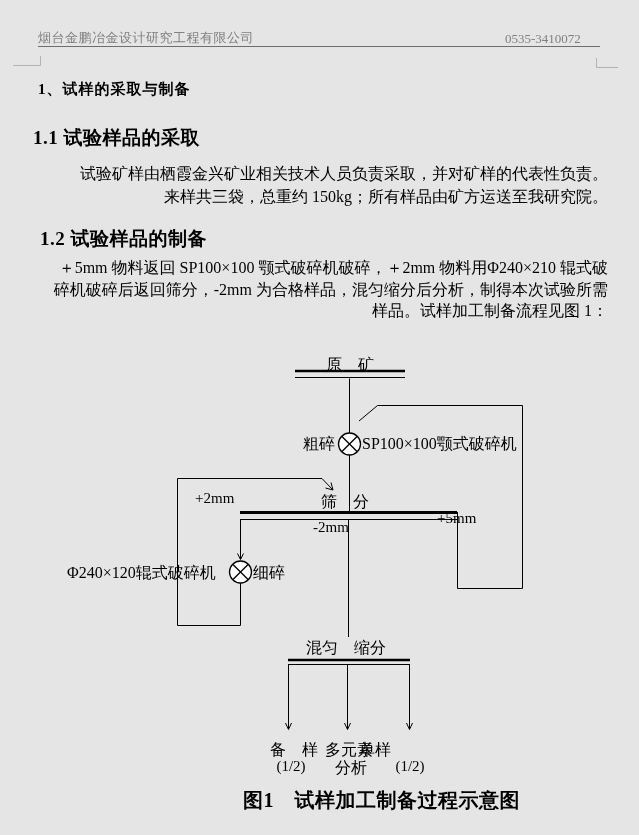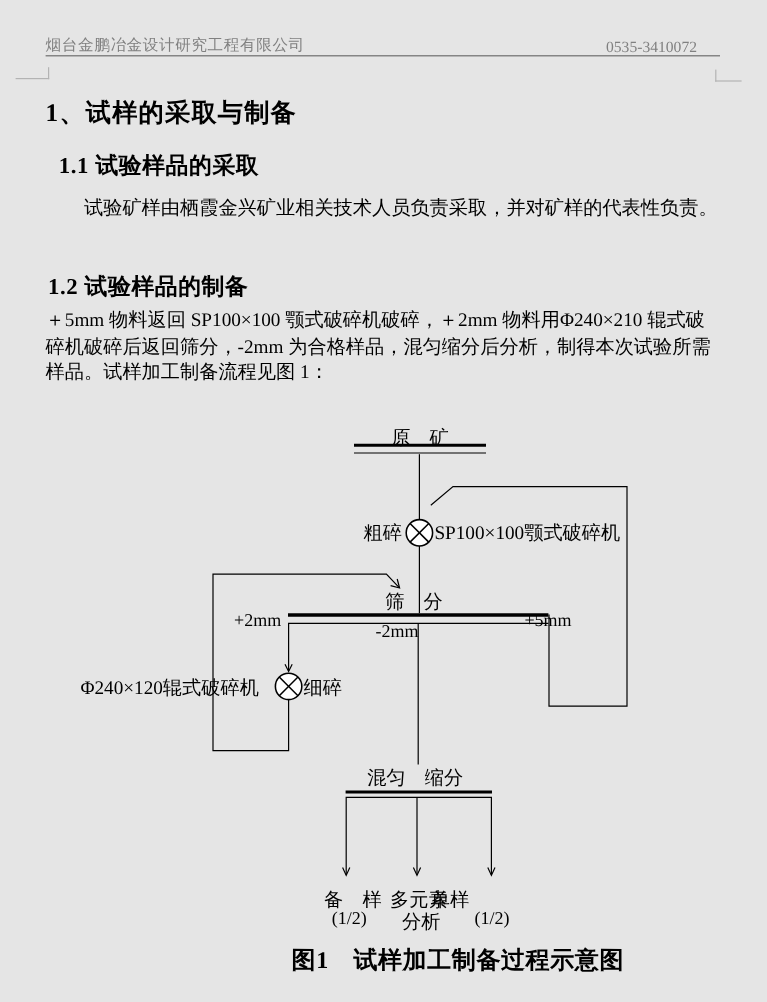--- a/index.html
+++ b/index.html
@@ -6,26 +6,26 @@
   .page{
     position:relative;width:639px;height:835px;background:#e5e5e5;overflow:hidden;
     font-family:"Liberation Serif","DejaVu Serif",serif;color:#000;
   }
   .abs{position:absolute;white-space:nowrap;}
   .hdr-company{left:38px;top:29px;font-size:13px;color:#808080;letter-spacing:.5px;}
   .hdr-phone{left:505px;top:31px;font-size:13px;color:#808080;}
   .hdr-rule{left:38px;top:46px;width:562px;height:0;border-top:1px solid #6e6e6e;}
   .mark-left{left:13px;top:56px;width:27px;height:9px;border-bottom:1px solid #b3b3b3;border-right:1px solid #b3b3b3;}
   .mark-right{left:596px;top:58px;width:21px;height:9px;border-bottom:1px solid #b3b3b3;border-left:1px solid #b3b3b3;}
-  .doc-title{left:38px;top:80px;font-size:21px;font-weight:bold;letter-spacing:1px;}
+  .doc-title{left:38px;top:80px;font-size:15px;font-weight:bold;letter-spacing:1px;}
   .h2{font-size:19px;font-weight:bold;letter-spacing:.5px;}
-  .h2-1{left:33px;top:125px;margin-left:16px;}
+  .h2-1{left:33px;top:125px;}
   .h2-2{left:40px;top:226px;}
   .para{position:absolute;left:38px;width:570px;font-size:16px;line-height:21.5px;}
-  .para .line{white-space:nowrap;}
+  .para .line{white-space:nowrap;text-align:right;}
   .para .indent{padding-left:32px;}
   .p1{top:163px;line-height:22.5px;}
   .p2{top:257px;}
   .fc-label{font-size:16px;}
   .fc-small{font-size:15px;}
   svg.flowlines{position:absolute;left:0;top:0;pointer-events:none;}
   .caption{left:243px;top:787px;font-size:20px;font-weight:bold;letter-spacing:.5px;}
 </style>
 </head>
 <body>
@@ -36,20 +36,21 @@
   <span class="abs hdr-phone">0535-3410072</span>
   <div class="abs hdr-rule"></div>
   <div class="abs mark-left"></div>
   <div class="abs mark-right"></div>
 
   <div class="abs doc-title">1、试样的采取与制备</div>
 
   <div class="abs h2 h2-1">1.1 试验样品的采取</div>
   <div class="para p1">
     <div class="line indent">试验矿样由栖霞金兴矿业相关技术人员负责采取，并对矿样的代表性负责。</div>
+    <div class="line">来样共三袋，总重约 150kg；所有样品由矿方运送至我研究院。</div>
   </div>
 
   <div class="abs h2 h2-2">1.2 试验样品的制备</div>
   <div class="para p2">
     <div class="line">＋5mm 物料返回 SP100×100 颚式破碎机破碎，＋2mm 物料用Φ240×210 辊式破</div>
     <div class="line">碎机破碎后返回筛分，-2mm 为合格样品，混匀缩分后分析，制得本次试验所需</div>
     <div class="line">样品。试样加工制备流程见图 1：</div>
   </div>
 
   <div>
@@ -107,21 +108,21 @@
         <polyline points="344.5,723 347.5,729.5 350.5,723"></polyline>
         <line x1="409.5" y1="665" x2="409.5" y2="729"></line>
         <polyline points="406.5,723 409.5,729.5 412.5,723"></polyline>
       </g>
     </svg>
 
     <span class="abs fc-label" style="left:302px;top:355px;width:96px;text-align:center;">原　矿</span>
     <span class="abs fc-label" style="left:303px;top:434px;">粗碎</span>
     <span class="abs fc-label" style="left:362px;top:434px;">SP100×100颚式破碎机</span>
     <span class="abs fc-label" style="left:321px;top:492px;text-align:center;">筛　分</span>
-    <span class="abs fc-small" style="left:195px;top:510px;">+2mm</span>
+    <span class="abs fc-small" style="left:195px;top:490px;">+2mm</span>
     <span class="abs fc-small" style="left:437px;top:510px;">+5mm</span>
     <span class="abs fc-small" style="left:313px;top:519px;">-2mm</span>
     <span class="abs fc-label" style="left:67px;top:563px;text-align:right;">Φ240×120辊式破碎机</span>
     <span class="abs fc-label" style="left:253px;top:563px;">细碎</span>
     <span class="abs fc-label" style="left:306px;top:638px;">混匀　缩分</span>
 
     <span class="abs fc-label" style="left:246px;top:740px;width:96px;text-align:center;">备　样</span>
     <span class="abs fc-small" style="left:243px;top:758px;width:96px;text-align:center;">(1/2)</span>
     <span class="abs fc-label" style="left:301px;top:740px;width:96px;text-align:center;">多元素</span>
     <span class="abs fc-label" style="left:303px;top:758px;width:96px;text-align:center;">分析</span>

